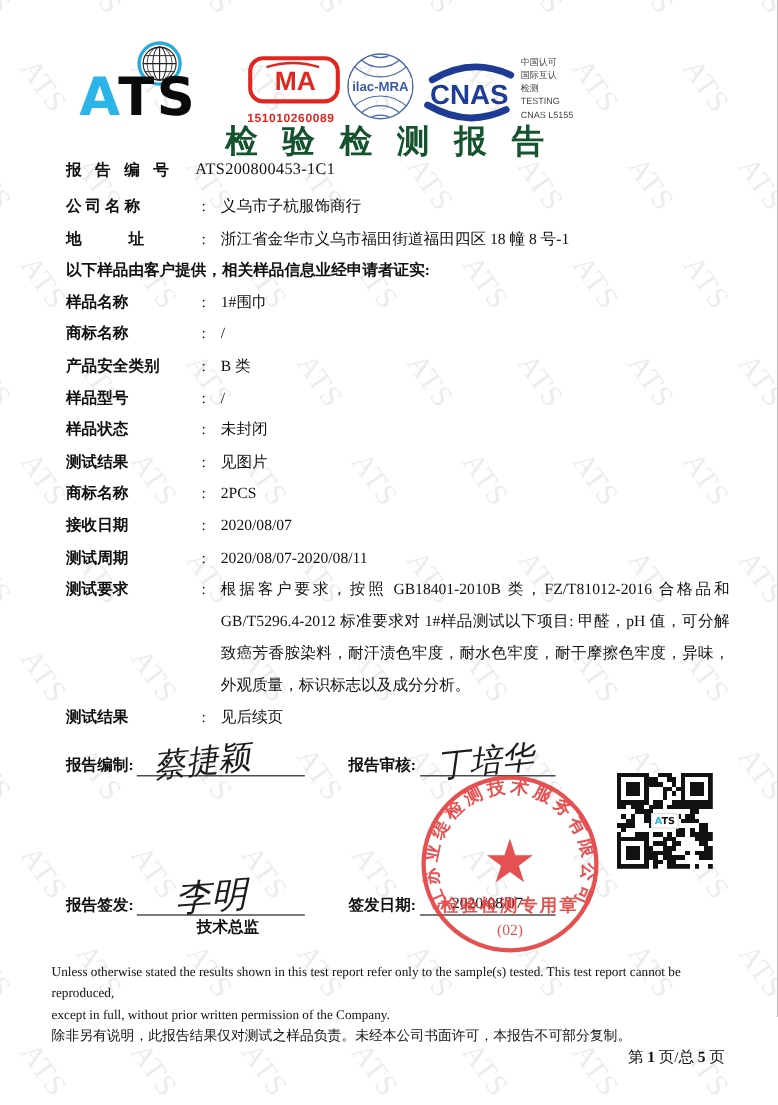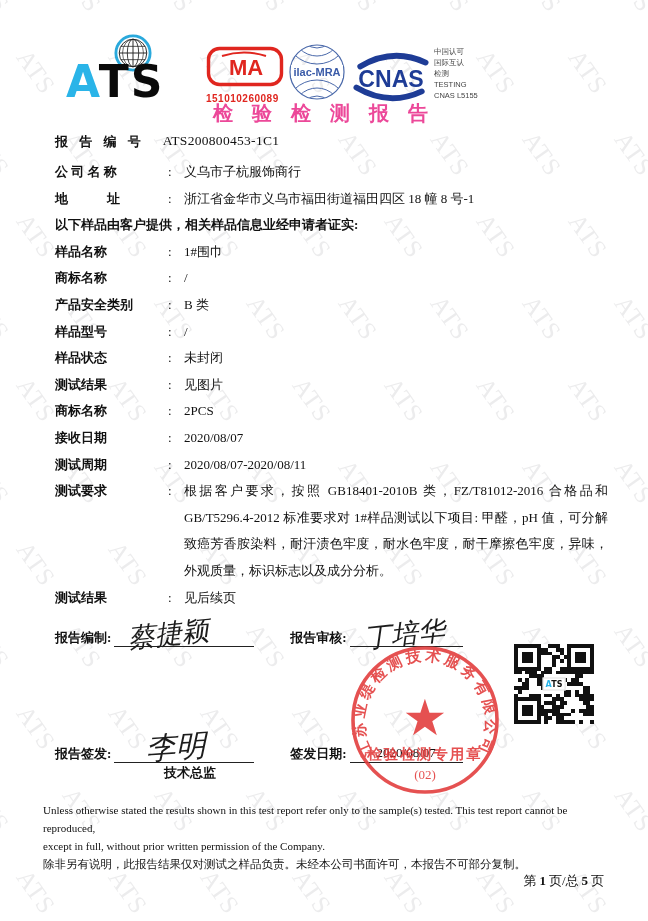--- a/index.html
+++ b/index.html
@@ -17,22 +17,22 @@
                font-weight:bold;font-size:44px;line-height:1;letter-spacing:2px;}
   .ats-letters .a{color:#2ab4e8;}
   .ats-letters .ts{color:#0a0a0a;}
   .cma-box{position:absolute;left:206px;top:46px;width:78px;}
   .cma-num{color:#e0261f;font-weight:bold;font-size:10px;font-family:"Liberation Sans",sans-serif;
            letter-spacing:0.5px;margin-top:1px;}
   .ilac-box{position:absolute;left:288px;top:42px;}
   .cnas-box{position:absolute;left:350px;top:52px;}
   .accred{position:absolute;left:434px;top:47px;font-family:"Liberation Sans",sans-serif;
           font-size:7.5px;line-height:1.45;color:#444;}
-  .doc-title{position:absolute;left:0;right:0;top:100px;text-align:center;font-size:20px;
-             font-weight:bold;letter-spacing:7px;color:#ec4899;}
+  .doc-title{position:absolute;left:0;right:0;top:100px;text-align:center;font-size:27px;
+             font-weight:bold;letter-spacing:7px;color:#14532d;}
   .report-no-row{position:absolute;left:55px;top:133px;display:flex;align-items:flex-start;}
   .rn-label{font-weight:bold;font-size:13px;letter-spacing:4px;}
   .rn-value{margin-left:18px;font-size:13.5px;letter-spacing:0.3px;}
   
   .rows{position:absolute;left:55px;right:40px;top:159px;}
   .row{display:flex;align-items:flex-start;line-height:26.6px;}
   .lbl{width:113px;flex:none;font-weight:bold;font-size:13px;}
   .colon{width:16px;flex:none;font-size:13px;}
   .val{flex:1;font-size:13px;text-align:justify;}
   .statement{font-weight:bold;font-size:13px;line-height:26.6px;}

